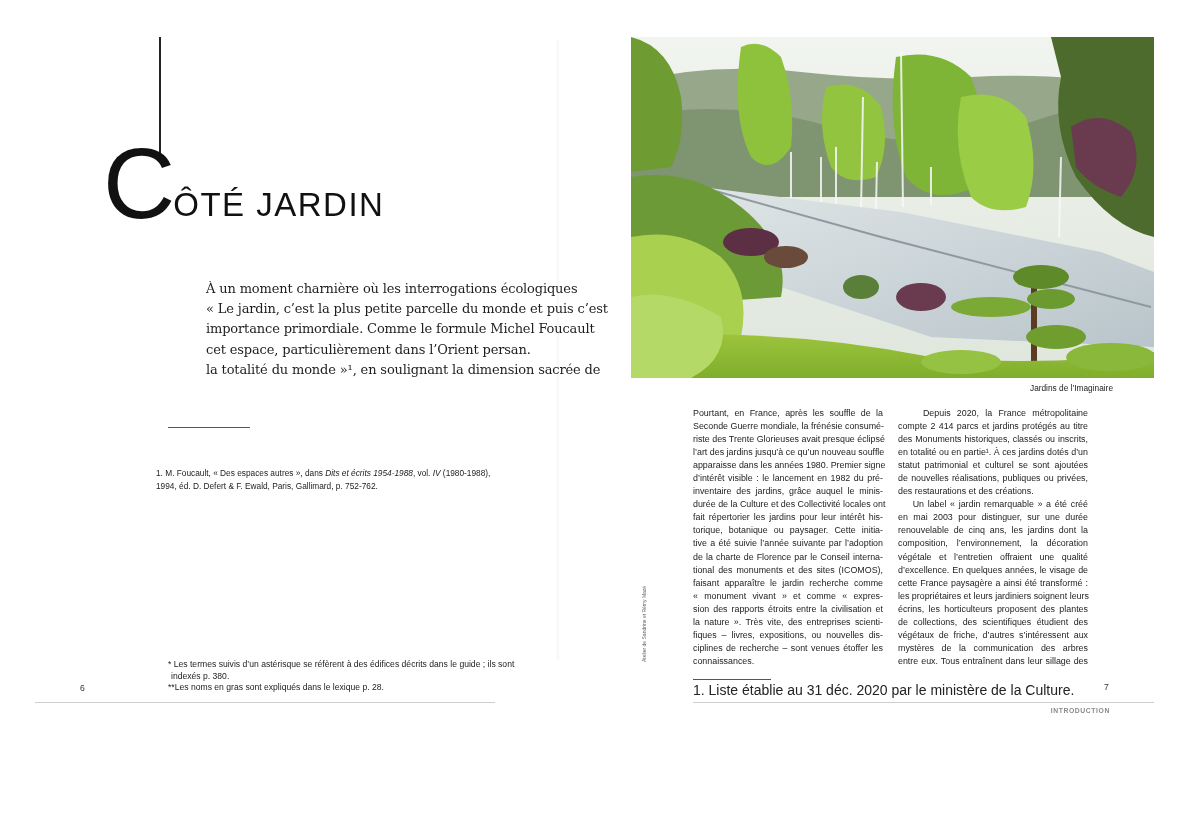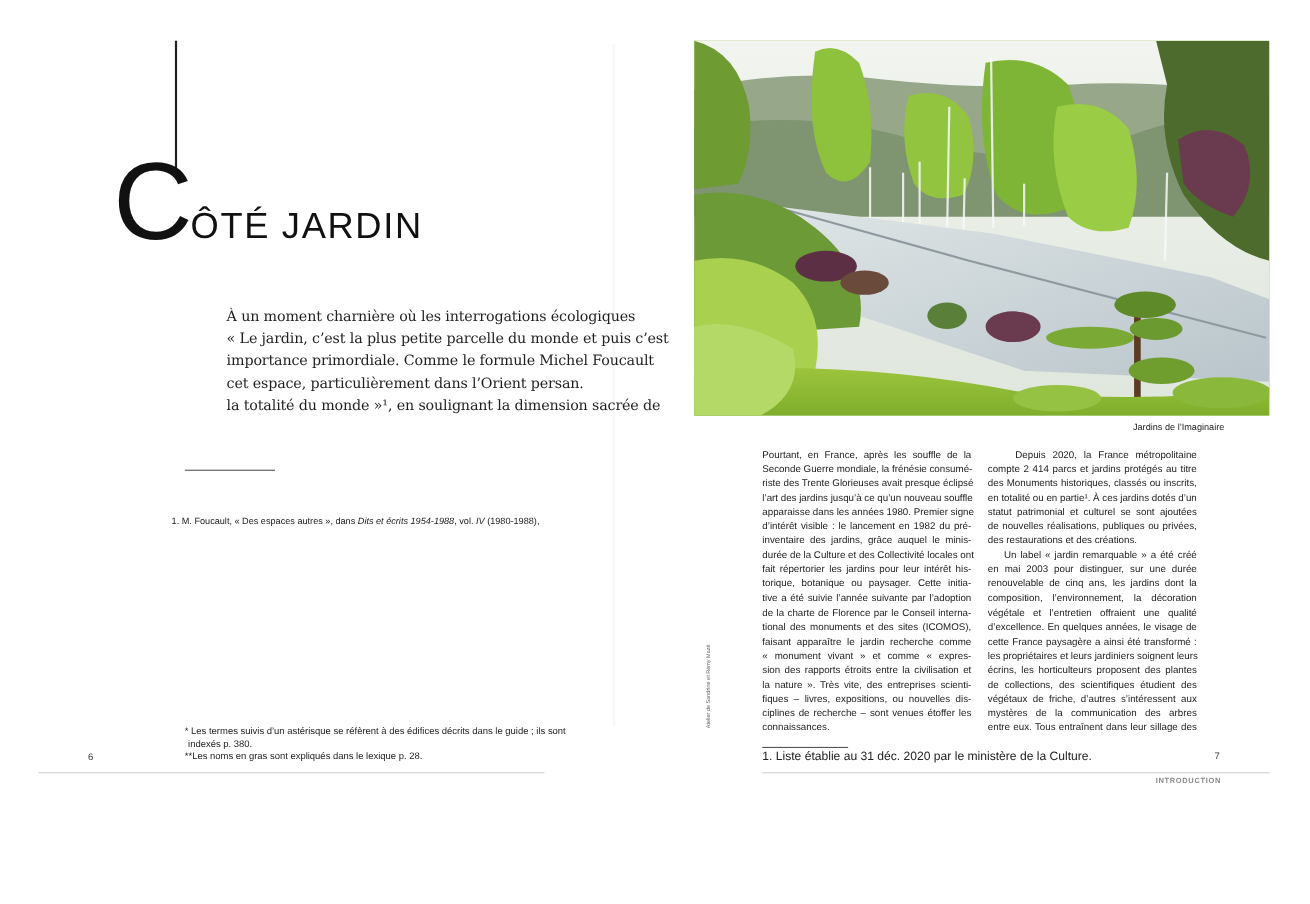--- a/index.html
+++ b/index.html
@@ -26,21 +26,21 @@
   .photo { left:631px; top:37px; width:523px; height:341px; overflow:hidden; background:#9bbf5a; }
   .photo svg { display:block; }
   .caption { left:900px; top:383px; width:213px; text-align:right; font-size:8.3px; color:#222; }
   .col { top:407px; width:190px; font-size:8.9px; line-height:13.05px; color:#1c1c1c; text-align:justify; }
   .col .line { display:block; white-space:nowrap; text-align-last:justify; text-align:justify; }
   .col .line.last { text-align-last:left; }
   .col1 { left:693px; }
   .col2 { left:898px; }
   .credit { left:641px; top:590px; width:80px; height:10px; transform-origin:0 0; transform:rotate(-90deg) translate(-72px,0); font-size:5px; color:#666; white-space:nowrap; }
   .fn-rule-right { left:693px; top:679px; width:78px; height:1px; background:#555; }
-  .fn-right { left:693px; top:682px; font-size:11px; color:#222; white-space:nowrap; }
+  .fn-right { left:693px; top:682px; font-size:14px; color:#222; white-space:nowrap; }
   .pnum-right { left:1104px; top:682px; font-size:8.6px; color:#333; }
   .rule-right { left:693px; top:702px; width:461px; height:1px; background:#cfcfcf; }
   .section-label { left:1040px; top:707px; width:70px; text-align:right; font-size:6.8px; letter-spacing:0.6px; font-weight:bold; color:#8a8a8a; }
 </style>
 </head>
 <body>
 
 <div class="abs gutter-shade"></div>
 
 <div class="abs vline"></div>
@@ -53,20 +53,21 @@
   <p>À un moment charnière où les interrogations écologiques</p>
   <p>« Le jardin, c’est la plus petite parcelle du monde et puis c’est</p>
   <p>importance primordiale. Comme le formule Michel Foucault</p>
   <p>cet espace, particulièrement dans l’Orient persan.</p>
   <p>la totalité du monde »¹, en soulignant la dimension sacrée de</p>
 </div>
 
 <div class="abs fn-rule"></div>
 <div class="abs fn-left">
   <p><span>1.  M. Foucault, « Des espaces autres », dans </span><i>Dits et écrits  1954-1988</i><span>, vol. </span><i>IV</i><span> (1980-1988),</span></p>
+  <p>1994, éd. D. Defert &amp; F. Ewald, Paris, Gallimard, p. 752-762.</p>
 </div>
 
 <div class="abs bottom-notes">
   <p>* Les termes suivis d’un astérisque se réfèrent à des édifices décrits dans le guide ; ils sont</p>
   <p style="padding-left:3px;">  indexés p. 380.</p>
   <p>**Les noms en gras sont expliqués dans le lexique p. 28.</p>
 </div>
 
 <div class="abs pnum-left">6</div>
 <div class="abs rule-left"></div>

